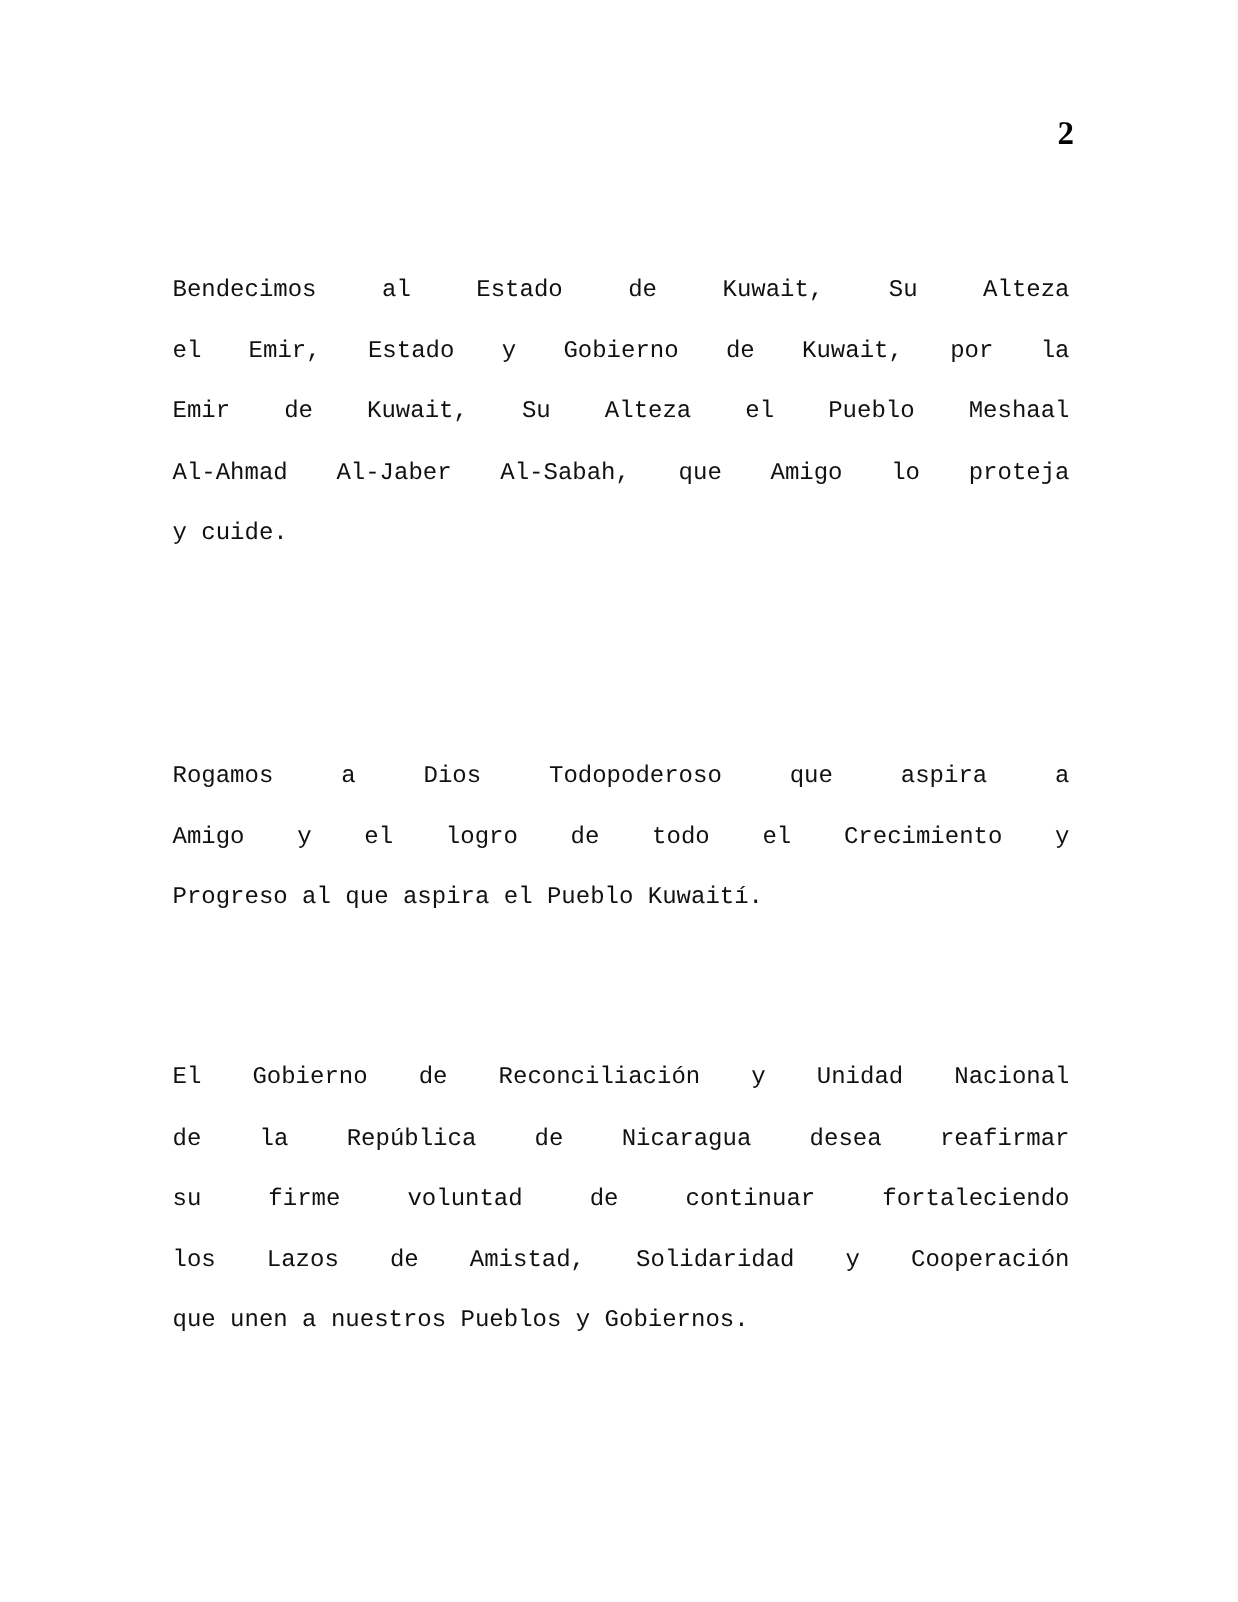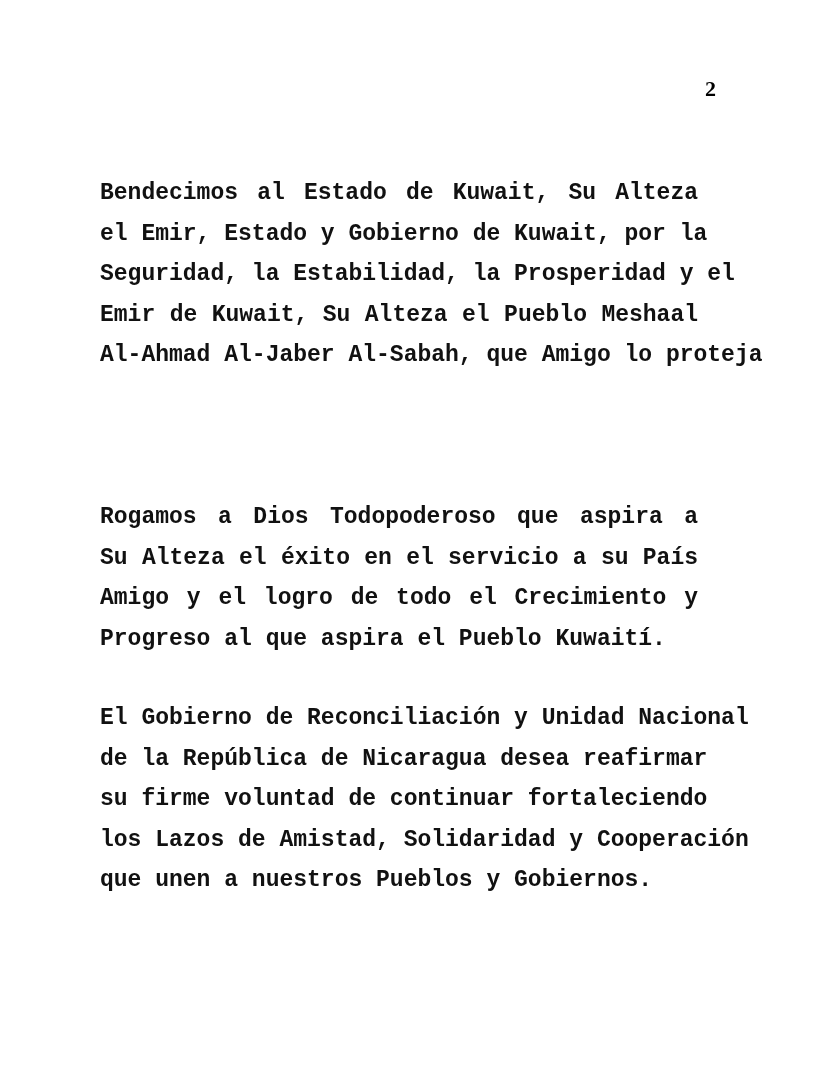--- a/index.html
+++ b/index.html
@@ -19,25 +19,25 @@
       left: 686px;
       width: 30px;
       text-align: right;
       font-family: "Liberation Serif", serif;
       font-weight: bold;
       font-size: 22px;
       color: #000;
     }
     .body-text {
       position: absolute;
-      left: 100px;
+      left: 115px;
       width: 598px;
       font-family: "Liberation Mono", monospace;
-      font-weight: bold;
-      font-size: 23px;
+      font-weight: normal;
+      font-size: 16px;
       line-height: 40.5px;
       color: #111;
     }
     .line {
       display: block;
       white-space: nowrap;
       text-align: justify;
       text-align-last: justify;
     }
     .line.last {
@@ -48,28 +48,27 @@
     #p3 { top: 698px; }
   </style>
 </head>
 <body>
 
 <div class="page-number">2</div>
 
 <div id="p1" class="body-text">
   <span class="line">Bendecimos al Estado de Kuwait, Su Alteza</span>
   <span class="line">el Emir, Estado y Gobierno de Kuwait, por la</span>
-  <span class="line">Seguridad, la Estabilidad, la Prosperidad y el</span>
   <span class="line">Emir de Kuwait, Su Alteza el Pueblo Meshaal</span>
   <span class="line">Al-Ahmad Al-Jaber Al-Sabah, que Amigo lo proteja</span>
+  <span class="line last">y cuide.</span>
 </div>
 
 <div id="p2" class="body-text">
   <span class="line">Rogamos a Dios Todopoderoso que aspira a</span>
-  <span class="line">Su Alteza el éxito en el servicio a su País</span>
   <span class="line">Amigo y el logro de todo el Crecimiento y</span>
   <span class="line last">Progreso al que aspira el Pueblo Kuwaití.</span>
 </div>
 
 <div id="p3" class="body-text">
   <span class="line">El Gobierno de Reconciliación y Unidad Nacional</span>
   <span class="line">de la República de Nicaragua desea reafirmar</span>
   <span class="line">su firme voluntad de continuar fortaleciendo</span>
   <span class="line">los Lazos de Amistad, Solidaridad y Cooperación</span>
   <span class="line last">que unen a nuestros Pueblos y Gobiernos.</span>

